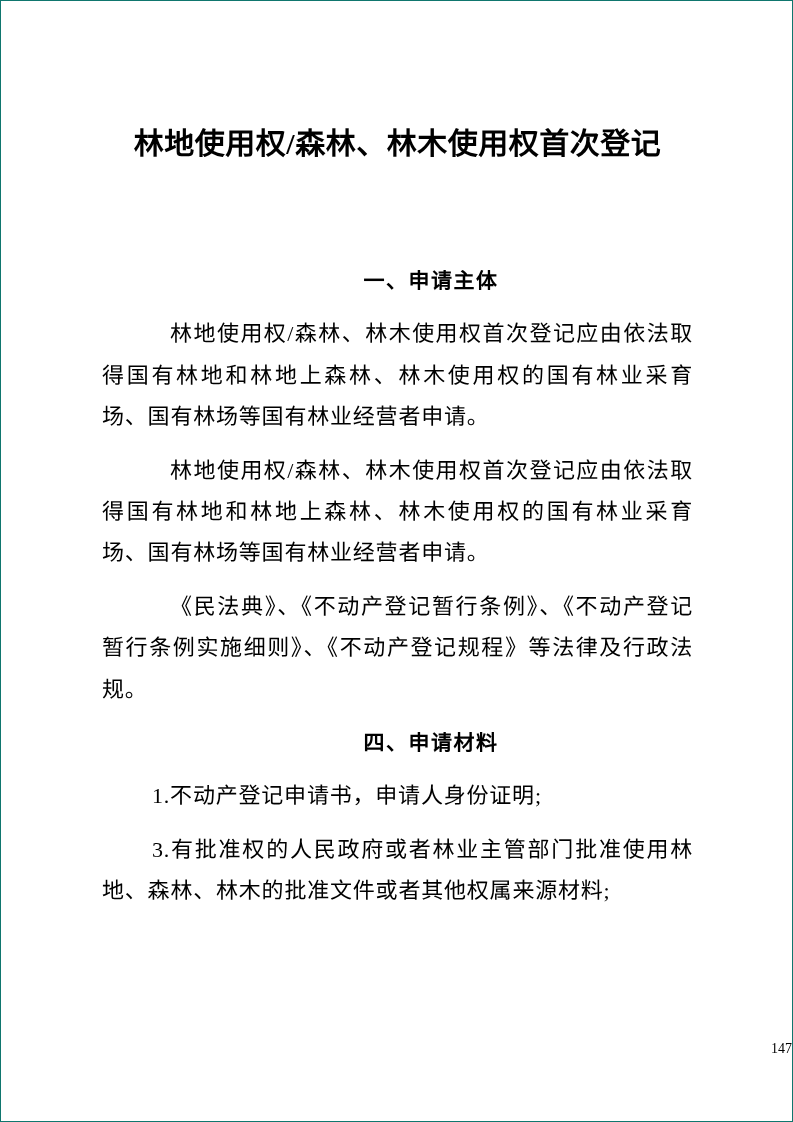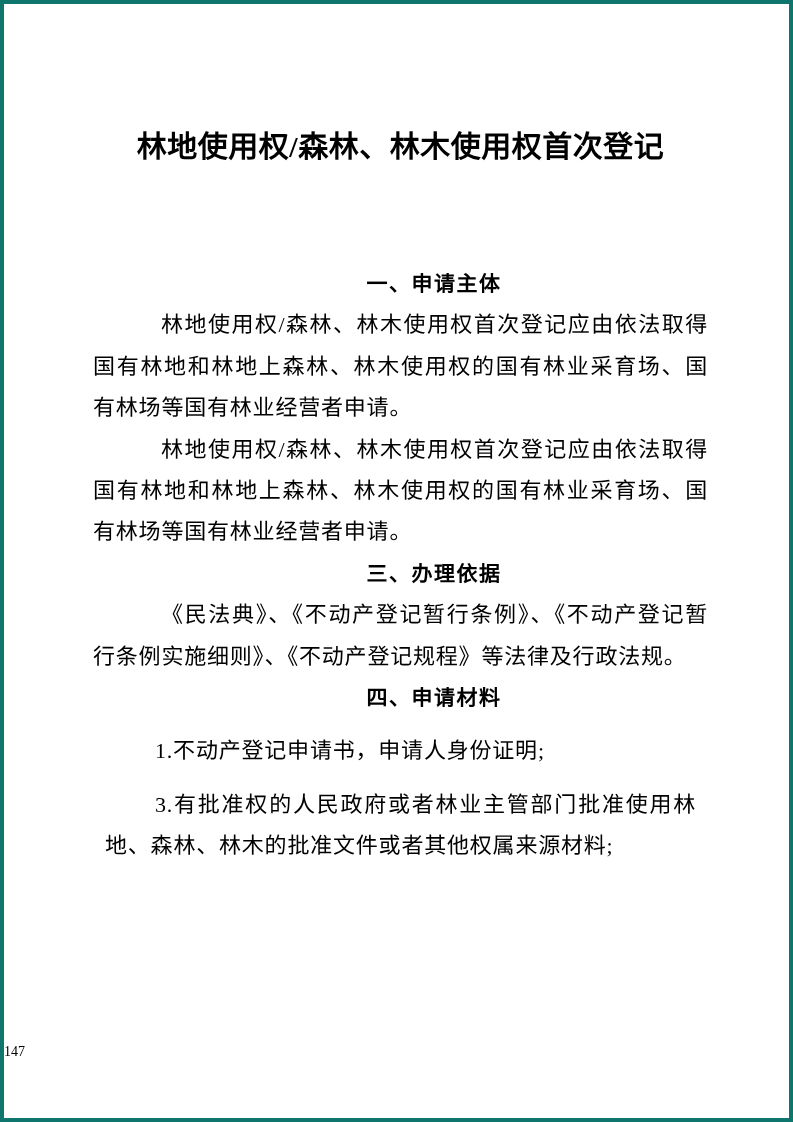--- a/index.html
+++ b/index.html
@@ -10,21 +10,21 @@
   }
   .page {
     position: relative;
     width: 793px;
     height: 1122px;
     margin: 0 auto;
     background: #ffffff;
     color: #000000;
     font-family: "Liberation Serif", "DejaVu Serif", serif;
     box-sizing: border-box;
-    border: 4px solid #0f766e;
+    border: 1px solid #0f766e;
     overflow: hidden;
   }
   .title-block {
     position: absolute;
     top: 112px;
     left: 90px;
     width: 613px;
     text-align: center;
     font-weight: 700;
     font-size: 30px;
@@ -46,33 +46,33 @@
     margin: 0;
     font-family: "Liberation Sans", "DejaVu Sans", sans-serif;
     font-weight: 700;
     font-size: 21px;
     line-height: 41.4px;
     letter-spacing: 1.5px;
     text-indent: 67px;
     text-align: center;
   }
   .body-para {
-    margin: 0;
+    margin: 12px;
     text-indent: 68px;
   }
   .numbered-para {
     margin: 12px;
     text-indent: 50px;
   }
   .page-footer {
     position: absolute;
     top: 1038px;
     left: 0;
     width: 100%;
-    text-align: left;
+    text-align: right;
     font-size: 14px;
     line-height: 20px;
     font-family: "Liberation Serif", "DejaVu Serif", serif;
   }
 </style>
 </head>
 <body>
 
 <div class="page">
 
@@ -80,21 +80,20 @@
     <div class="title-line">林地使用权/森林、林木使用权首次登记</div>
   </header>
 
   <main class="doc-body">
 
     <h2 class="sec-heading">一、申请主体</h2>
     <p class="body-para">林地使用权/森林、林木使用权首次登记应由依法取得国有林地和林地上森林、林木使用权的国有林业采育场、国有林场等国有林业经营者申请。</p>
 
     <p class="body-para">林地使用权/森林、林木使用权首次登记应由依法取得国有林地和林地上森林、林木使用权的国有林业采育场、国有林场等国有林业经营者申请。</p>
 
-    <h2 class="sec-heading">三、办理依据</h2>
     <p class="body-para">《民法典》、《不动产登记暂行条例》、《不动产登记暂行条例实施细则》、《不动产登记规程》等法律及行政法规。</p>
 
     <h2 class="sec-heading">四、申请材料</h2>
     <p class="numbered-para">1.不动产登记申请书，申请人身份证明;</p>
     <p class="numbered-para">3.有批准权的人民政府或者林业主管部门批准使用林地、森林、林木的批准文件或者其他权属来源材料;</p>
 
   </main>
 
   <footer class="page-footer">
     <span class="page-number">147</span>

